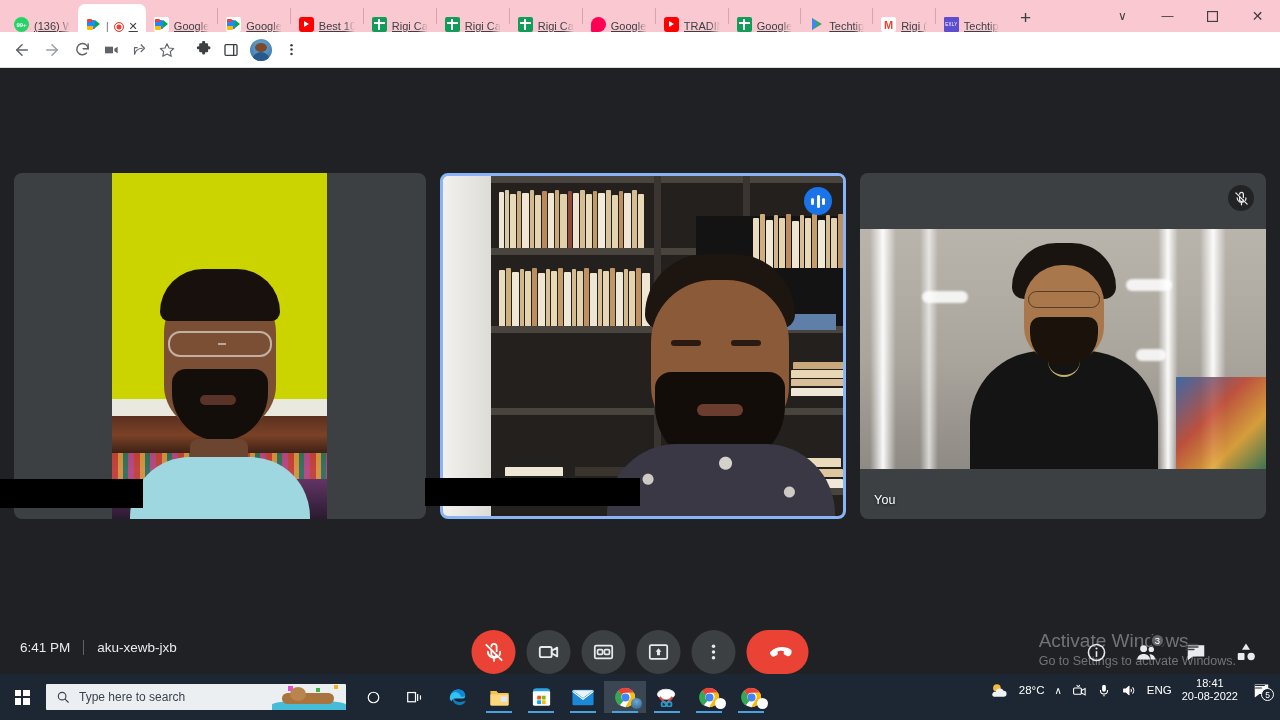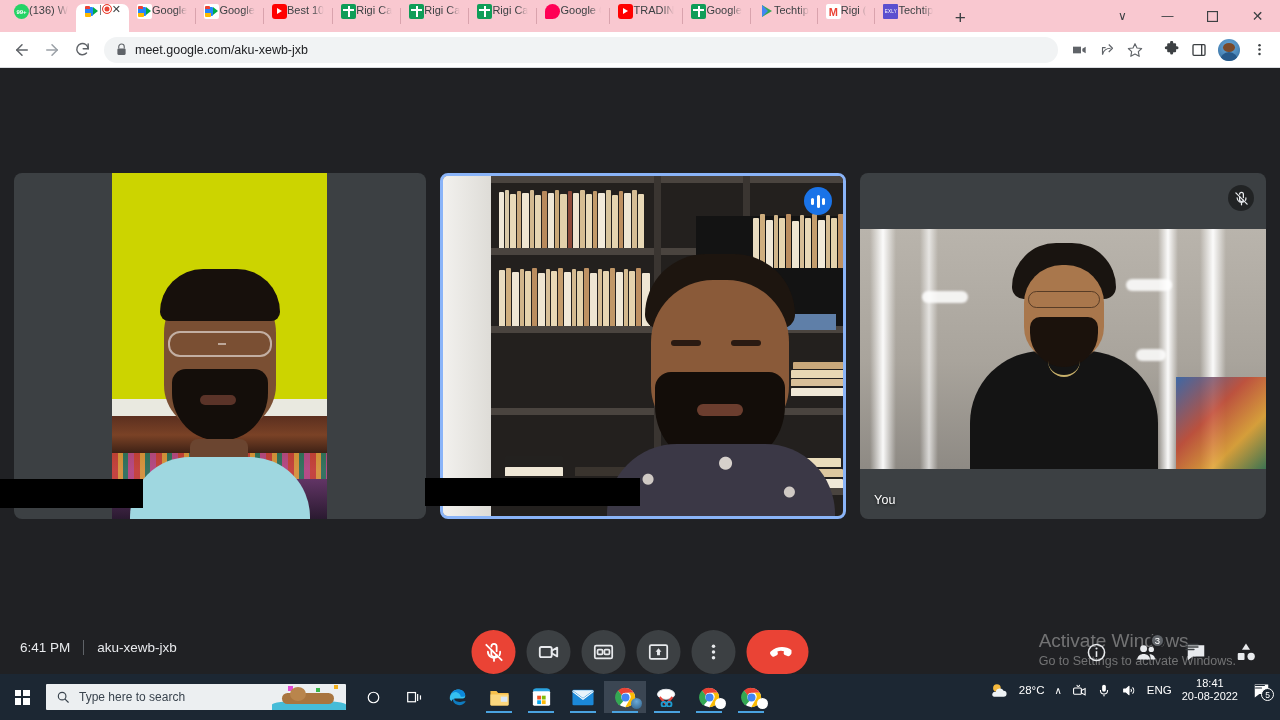--- a/index.html
+++ b/index.html
@@ -19,29 +19,31 @@
     height: 32px;
     background: #f9c8d0;
     display: flex;
     align-items: flex-end;
     padding-left: 6px;
   }
   .tab {
     position: relative;
     height: 28px;
     display: flex;
-    align-items: flex-start;
+    align-items: flex-end;
+    gap: 5px;
     padding: 0 8px;
     max-width: 72px;
     min-width: 44px;
     font-size: 11px;
     color: #3c4043;
     white-space: nowrap;
     overflow: hidden;
     border-radius: 7px 7px 0 0;
+    text-decoration: underline;
   }
   .tab .tlabel {
     overflow: hidden;
     text-overflow: clip;
     -webkit-mask-image: linear-gradient(to right, #000 70%, transparent 100%);
             mask-image: linear-gradient(to right, #000 70%, transparent 100%);
   }
   .tab.active { background: #ffffff; }
   .tab-sep { width: 1px; height: 16px; background: #d9a3ad; align-self: center; }
 
@@ -445,27 +447,20 @@
           <polyline points="12 5 19 12 12 19"></polyline>
         </svg>
     </div>
     <div class="navbtn">
       <svg width="17" height="17" viewBox="0 0 24 24" fill="none" stroke="#5f6368" stroke-width="2" stroke-linecap="round">
           <path d="M20 11a8 8 0 1 0-2.3 6.1"></path>
           <polyline points="20 4 20 11 13 11" fill="none"></polyline>
         </svg>
     </div>
 
-    <div class="omnibox">
-      <svg width="11" height="13" viewBox="0 0 24 28">
-          <path d="M6 12V8a6 6 0 0 1 12 0v4" fill="none" stroke="#5f6368" stroke-width="2.4"></path>
-          <rect x="3" y="12" width="18" height="14" rx="2.5" fill="#5f6368"></rect>
-        </svg>
-      <span>meet.google.com/aku-xewb-jxb</span>
-    </div>
 
     <div class="omni-right">
       <div class="navbtn">
         <svg width="16" height="16" viewBox="0 0 24 24" fill="#5f6368">
             <path d="M3 7h12v10H3z"></path>
             <path d="M17 10l5-3v10l-5-3z"></path>
           </svg>
       </div>
       <div class="navbtn">
         <svg width="15" height="15" viewBox="0 0 24 24" fill="none" stroke="#5f6368" stroke-width="1.8" stroke-linejoin="round">

